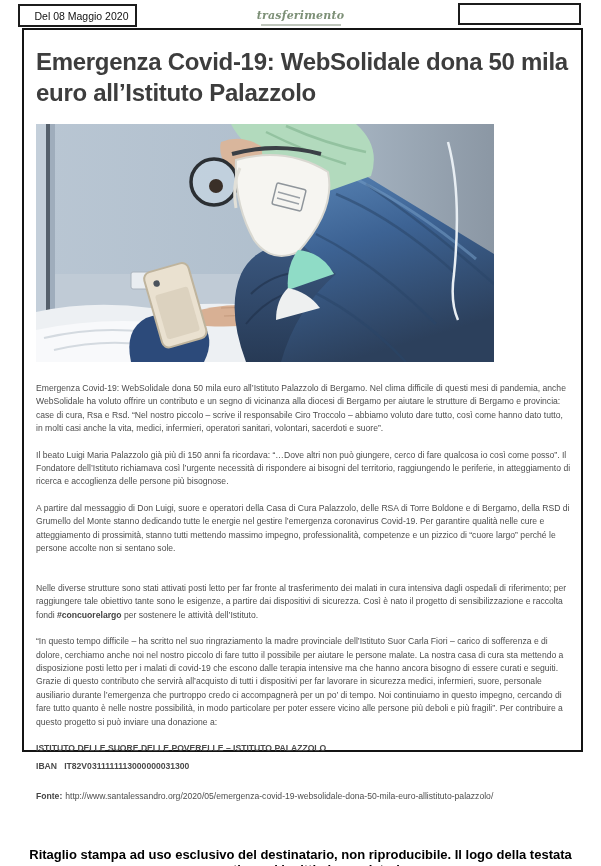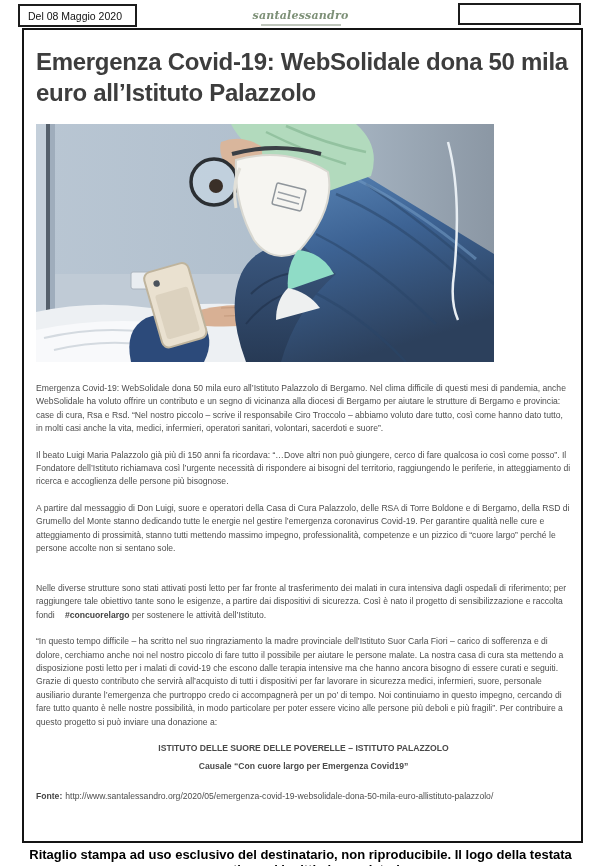--- a/index.html
+++ b/index.html
@@ -4,64 +4,64 @@
 <style>
   html,body{margin:0;padding:0;background:#ffffff;}
   body{
     width:601px;height:866px;position:relative;overflow:hidden;
     font-family:"Liberation Sans", sans-serif;color:#4c4c4c;
   }
   .date-box{
     position:absolute;left:18px;top:4px;width:119px;height:23px;
     border:2px solid #1c1c1c;box-sizing:border-box;background:#fff;
     display:flex;align-items:center;padding-left:8px;
-    font-size:10.5px;color:#111;white-space:nowrap;
+    font-size:10.5px;color:#111;white-space:nowrap;justify-content:center;
   }
   .brand{position:absolute;left:0;right:0;top:6px;text-align:center;line-height:1;}
   .brand-word{
     font-family:"DejaVu Serif", serif;font-style:italic;font-weight:bold;
     font-size:11px;color:#7d9077;letter-spacing:.2px;
   }
   .brand-tagline{width:80px;height:2px;background:#aab3a6;margin:2px auto 0;opacity:.75;}
   .brand-tagline2{width:62px;height:1px;background:#c9c9c9;margin:2px auto 0;}
   .ref-box{
     position:absolute;left:458px;top:3px;width:123px;height:22px;
     border:2px solid #1c1c1c;box-sizing:border-box;background:#fff;
   }
   .main-box{
-    position:absolute;left:22px;top:28px;width:561px;height:815px;
+    position:absolute;left:22px;top:28px;width:561px;height:724px;
     border:2px solid #141414;box-sizing:border-box;background:#fff;
   }
   .inner{padding:16px 12px 0 12px;}
   .headline{
     font-size:24px;line-height:31px;font-weight:bold;color:#3d3d3d;
     letter-spacing:-.3px;margin:0 0 16px 0;
   }
   .photo{display:block;width:458px;height:238px;margin:0 0 20px 0;}
   .body-text{width:535px;font-size:8.6px;line-height:13.4px;color:#4d4d4d;}
   .para{margin:0 0 13px 0;}
-  .hashtag{font-weight:bold;color:#444;margin-left:8px;}
-  .bank{margin-top:11px;text-align:center;}
+  .hashtag{font-weight:bold;color:#444;}
+  .bank{margin-top:11px;}
   .bank p{margin:0 0 5px 0;font-weight:bold;color:#4a4a4a;line-height:13px;}
   .fonte{margin-top:17px;font-size:8.6px;color:#4d4d4d;}
   .fonte b{margin-right:3px;color:#444;}
   .disclaimer{
     position:absolute;left:0;right:0;top:847px;text-align:center;
     font-size:13px;font-weight:bold;color:#000;
   }
 </style>
 </head>
 <body>
 
 <div class="date-box">
   <span>Del 08 Maggio 2020</span>
 </div>
 
 <div class="brand">
-  <span class="brand-word">santalessandro</span>
+  <span class="brand-word">trasferimento</span>
   <div class="brand-tagline"></div>
   <div class="brand-tagline2"></div>
 </div>
 
 <div class="ref-box"></div>
 
 <div class="main-box">
   <div class="inner">
     <h1 class="headline">Emergenza Covid-19: WebSolidale dona 50 mila euro all’Istituto Palazzolo</h1>
 
@@ -135,21 +135,21 @@
     <div class="body-text">
       <p class="para">Emergenza Covid-19: WebSolidale dona 50 mila euro all’Istituto Palazzolo di Bergamo. Nel clima difficile di questi mesi di pandemia, anche WebSolidale ha voluto offrire un contributo e un segno di vicinanza alla diocesi di Bergamo per aiutare le strutture di Bergamo e provincia: case di cura, Rsa e Rsd. “Nel nostro piccolo – scrive il responsabile Ciro Troccolo – abbiamo voluto dare tutto, così come hanno dato tutto, in molti casi anche la vita, medici, infermieri, operatori sanitari, volontari, sacerdoti e suore”.</p>
       <p class="para">Il beato Luigi Maria Palazzolo già più di 150 anni fa ricordava: “…Dove altri non può giungere, cerco di fare qualcosa io così come posso”. Il Fondatore dell’Istituto richiamava così l’urgente necessità di rispondere ai bisogni del territorio, raggiungendo le periferie, in atteggiamento di ricerca e accoglienza delle persone più bisognose.</p>
       <p class="para">A partire dal messaggio di Don Luigi, suore e operatori della Casa di Cura Palazzolo, delle RSA di Torre Boldone e di Bergamo, della RSD di Grumello del Monte stanno dedicando tutte le energie nel gestire l’emergenza coronavirus Covid-19. Per garantire qualità nelle cure e atteggiamento di prossimità, stanno tutti mettendo massimo impegno, professionalità, competenze e un pizzico di “cuore largo” perché le persone accolte non si sentano sole.</p>
       <p class="para"><br>
         <span>Nelle diverse strutture sono stati attivati posti letto per far fronte al trasferimento dei malati in cura intensiva dagli ospedali di riferimento; per raggiungere tale obiettivo tante sono le esigenze, a partire dai dispositivi di sicurezza. Così è nato il progetto di sensibilizzazione e raccolta fondi </span><span class="hashtag">#concuorelargo</span><span> per sostenere le attività dell’Istituto.</span></p>
       <p class="para">“In questo tempo difficile – ha scritto nel suo ringraziamento la madre provinciale dell’Istituto Suor Carla Fiori – carico di sofferenza e di dolore, cerchiamo anche noi nel nostro piccolo di fare tutto il possibile per aiutare le persone malate. La nostra casa di cura sta mettendo a disposizione posti letto per i malati di covid-19 che escono dalle terapia intensive ma che hanno ancora bisogno di essere curati e seguiti. Grazie di questo contributo che servirà all’acquisto di tutti i dispositivi per far lavorare in sicurezza medici, infermieri, suore, personale ausiliario durante l’emergenza che purtroppo credo ci accompagnerà per un po’ di tempo. Noi continuiamo in questo impegno, cercando di fare tutto quanto è nelle nostre possibilità, in modo particolare per poter essere vicino alle persone più deboli e più fragili”. Per contribuire a questo progetto si può inviare una donazione a:</p>
 
       <div class="bank">
         <p>ISTITUTO DELLE SUORE DELLE POVERELLE – ISTITUTO PALAZZOLO</p>
-        <p>Causale “Con cuore largo per Emergenza Covid19”</p>
+        <p>IBAN&nbsp;&nbsp;&nbsp;IT82V0311111113000000031300</p>
       </div>
 
       <p class="fonte"><b>Fonte:</b><span>http://www.santalessandro.org/2020/05/emergenza-covid-19-websolidale-dona-50-mila-euro-allistituto-palazzolo/</span></p>
     </div>
   </div>
 </div>
 
 <div class="disclaimer">Ritaglio stampa ad uso esclusivo del destinatario, non riproducibile. Il logo della testata appartiene ai legittimi proprietari.</div>
 
 </body></html>

